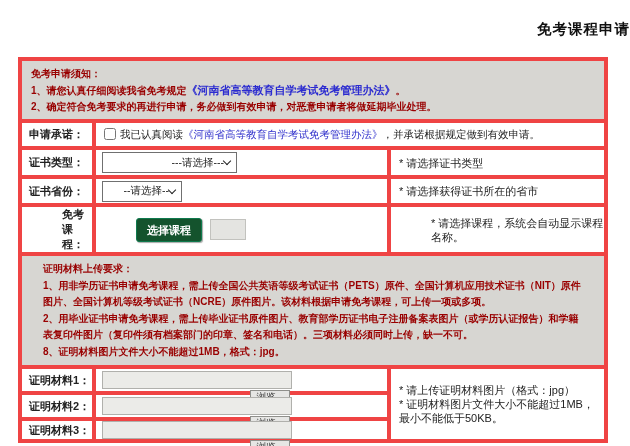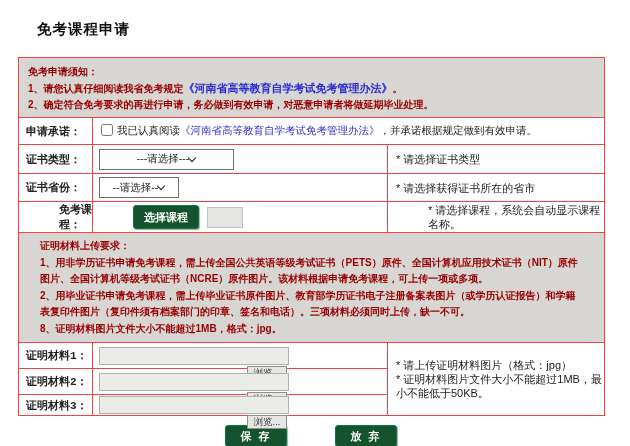--- a/index.html
+++ b/index.html
@@ -1,43 +1,43 @@
 <!DOCTYPE html>
 <html><head>
 <meta charset="utf-8">
 <style>
   * { margin:0; padding:0; box-sizing:border-box; }
   html,body { width:630px; height:446px; background:#ffffff; overflow:hidden;
               font-family:"Liberation Sans", sans-serif; }
-  .page-title { margin-top:20px; text-align:left; font-size:14.5px; font-weight:bold;
+  .page-title { margin-top:20px; text-align:right; font-size:14.5px; font-weight:bold;
                 color:#111; letter-spacing:1px; height:17px;padding-left:37px; }
   table.main { border-collapse:collapse; table-layout:fixed;
                margin:20px 0 0 18px; width:586px; }
-  table.main td { border:1px solid #ef4444; font-size:11px; color:#222; vertical-align:middle; }
+  table.main td { border:4px solid #ef4444; font-size:11px; color:#222; vertical-align:middle; }
   col.c1 { width:74px; } col.c2 { width:295px; } col.c3 { width:217px; }
 
   td.noticecell { background:#d7d6d2; padding:5px 9px 4px; line-height:16px; height:60px; }
   .red { color:#990000; font-weight:bold; font-size:10px; }
   .bluelink { color:#2b2bd0; font-weight:bold; cursor:pointer; }
-  td.labelcell { padding-left:7px; font-weight:bold; font-size:11px; color:#222; background:#fff;font-family:Liberation Mono, monospace; }
+  td.labelcell { padding-left:7px; font-weight:bold; font-size:11px; color:#222; background:#fff; }
   td.contentcell { padding-left:6px; background:#fff; }
   td.hintcell { padding-left:8px; color:#3333cc; font-size:10.5px; background:#fff; line-height:14px; }
 
   tr.r-commit td { height:27px; }
   tr.r-type td { height:29px; }
   tr.r-prov td { height:28px; }
   tr.r-course td { height:30px;padding-left:40px; }
   tr.r-mat td { height:26px; }
   tr.r-mat3 td { height:21px; }
 
   .commit-wrap { display:flex; align-items:flex-start; font-size:10.5px; color:#222; }
   .commit-wrap input { width:12px; height:12px; margin:0 4px 0 2px; }
   .commit-link { color:#3333cc; cursor:pointer; }
 
-  .fakeselect { display:inline-flex; align-items:center; justify-content:center;
+  .fakeselect { display:inline-flex; align-items:center; justify-content:flex-end;
                 border:1px solid #707070; background:#fff; height:21px; padding:0 6px 0 5px;
                 font-size:10.5px; color:#222; cursor:pointer; }
   .sel-type { width:135px; } .sel-prov { width:80px; }
   .chev { width:6px; height:6px; border-right:1.6px solid #222; border-bottom:1.6px solid #222;
           transform:rotate(45deg); margin-top:-3px; flex:0 0 auto; }
 
   .greenbtn { display:inline-block; background:#14532d; color:#fff; font-weight:bold;
               border:1px solid #0f7a4e; box-shadow:1px 1px 1px rgba(60,60,60,.45);
               border-radius:3px; text-align:center; cursor:pointer;
               font-family:"Liberation Sans", sans-serif; }

